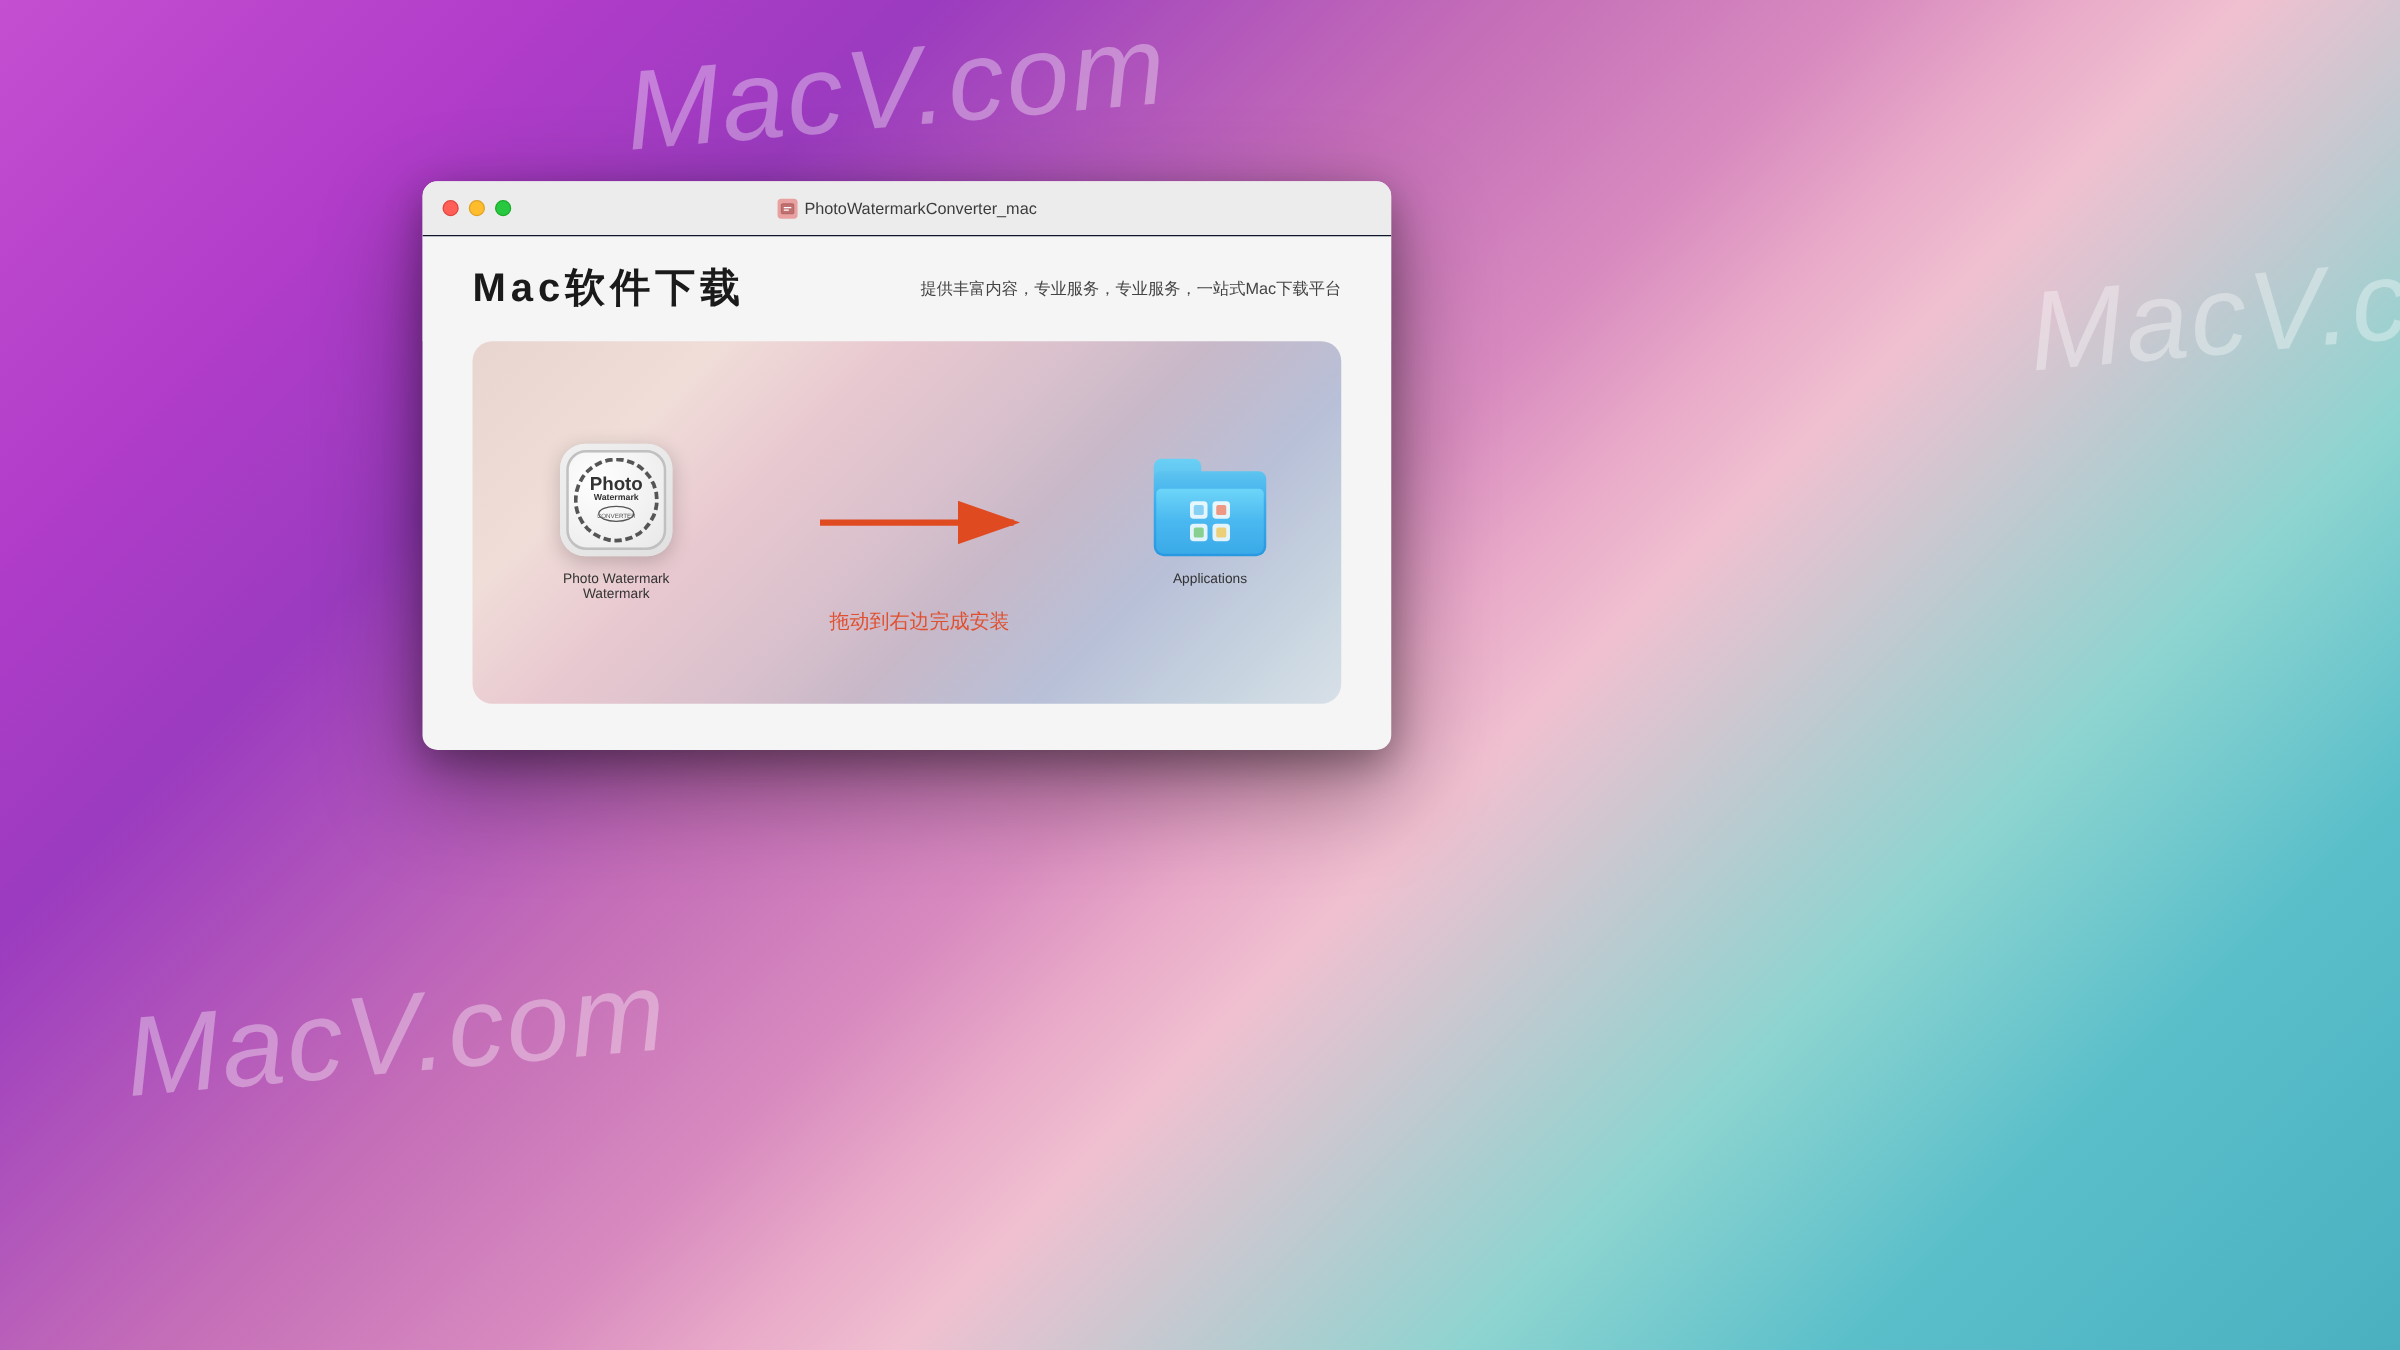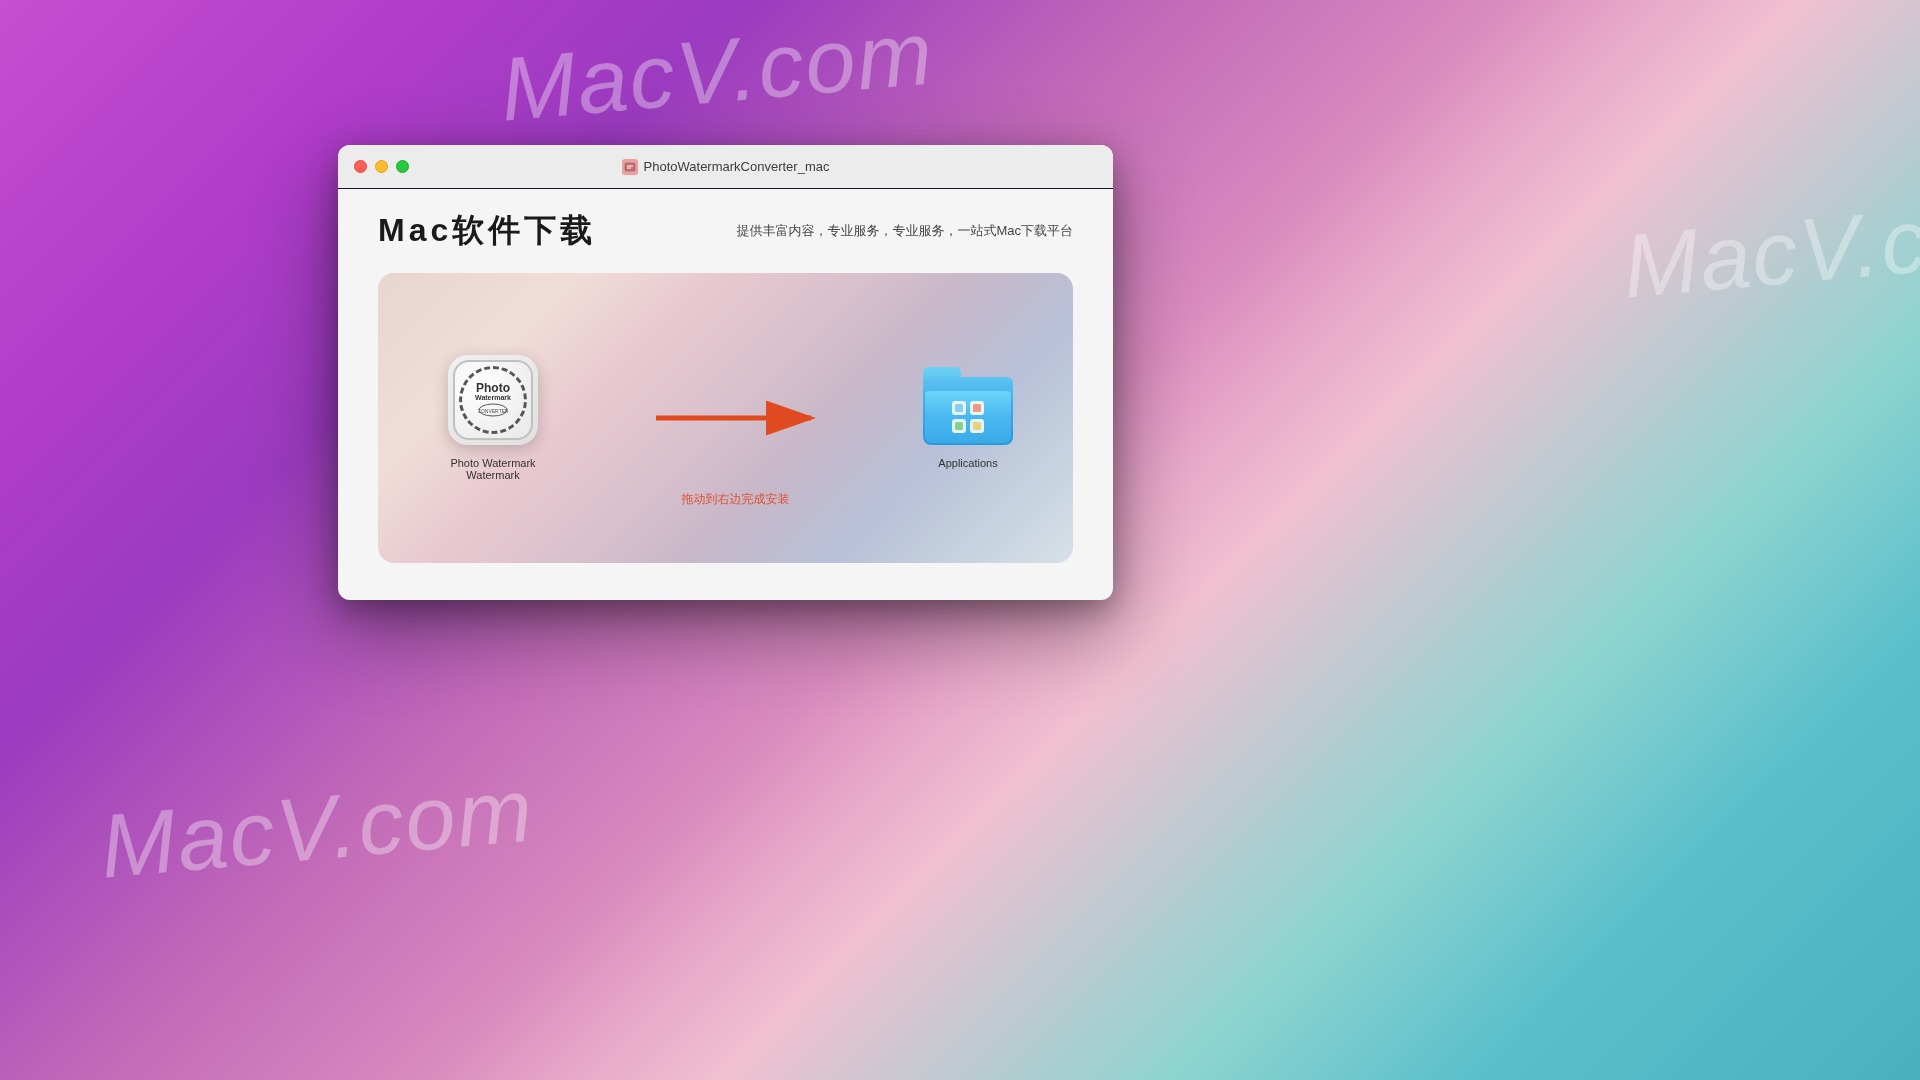--- a/index.html
+++ b/index.html
@@ -212,21 +212,21 @@
       height: 68px;
       border-radius: 50%;
       border: 3px dashed #555;
       display: flex;
       align-items: center;
       justify-content: center;
       flex-direction: column;
     }
 
     .stamp-text-photo {
-      font-size: 12px;
+      font-size: 15px;
       font-weight: 700;
       color: #333;
       line-height: 1;
     }
 
     .stamp-text-watermark {
       font-size: 7px;
       font-weight: 700;
       color: #333;
       line-height: 1;
@@ -251,21 +251,21 @@
     .arrow-svg {
       width: 180px;
       height: 40px;
     }
 
     .drag-instruction {
       position: absolute;
       bottom: -70px;
       left: 50%;
       transform: translateX(-50%);
-      font-size: 12px;
+      font-size: 16px;
       color: #e05030;
       white-space: nowrap;
       font-weight: 500;
     }
 
     
     .applications-container {
       display: flex;
       flex-direction: column;
       align-items: center;

